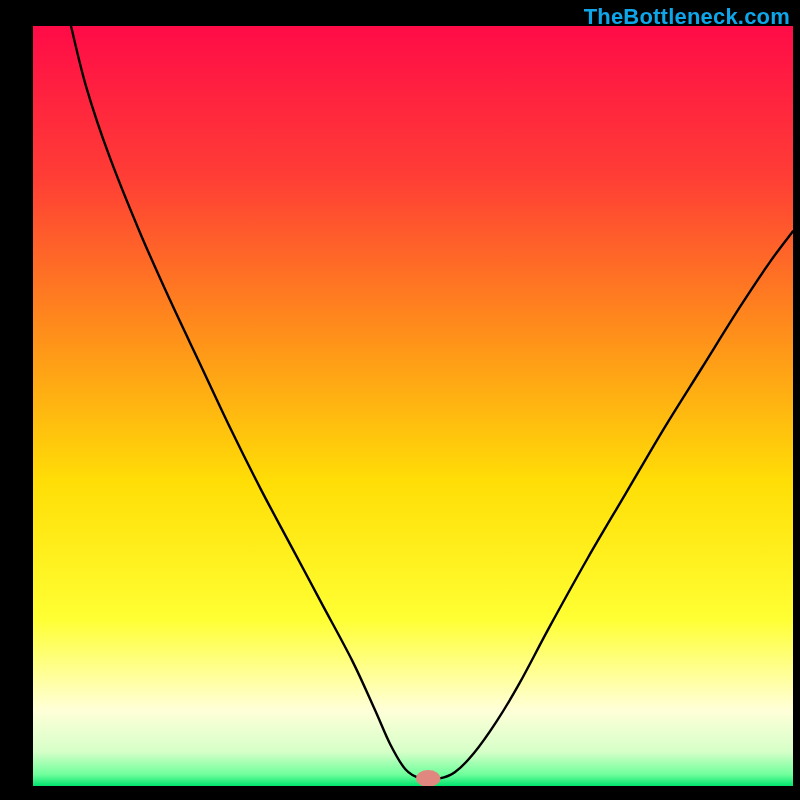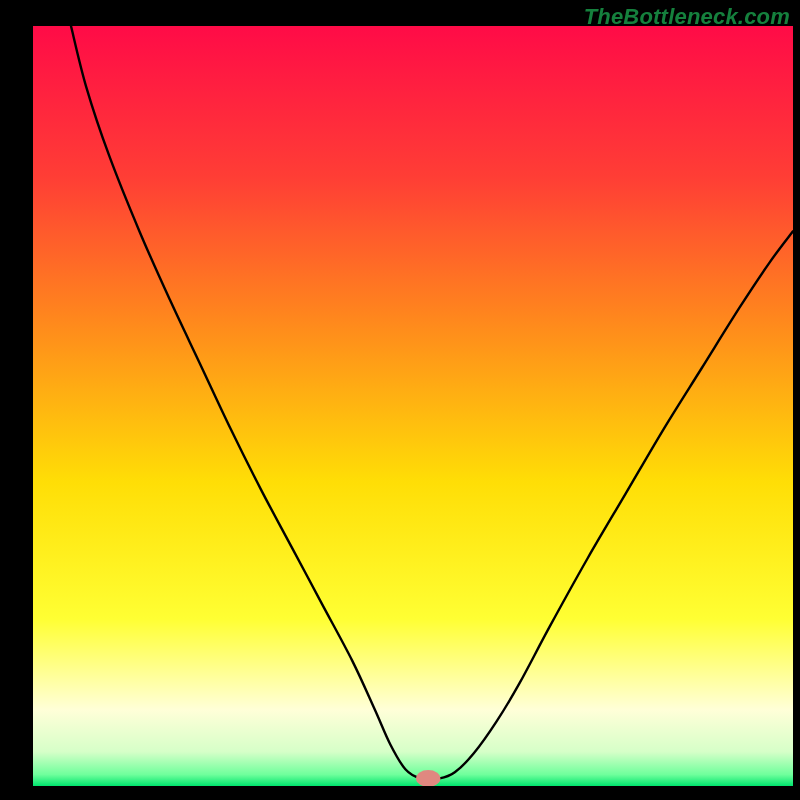--- a/index.html
+++ b/index.html
@@ -14,26 +14,25 @@
   .container {
     position: relative;
     width: 800px;
     height: 800px;
     background: #000;
   }
   .watermark {
     position: absolute;
     top: 4px;
     right: 10px;
-    color: #15803d;
+    color: #0ea5e9;
     font-size: 22px;
     font-weight: 600;
     letter-spacing: 0.2px;
     z-index: 10;
-    font-style: italic;
   }
   .plot-area {
     position: absolute;
     left: 33px;
     top: 26px;
     width: 760px;
     height: 760px;
   }
   svg {
     display: block;

